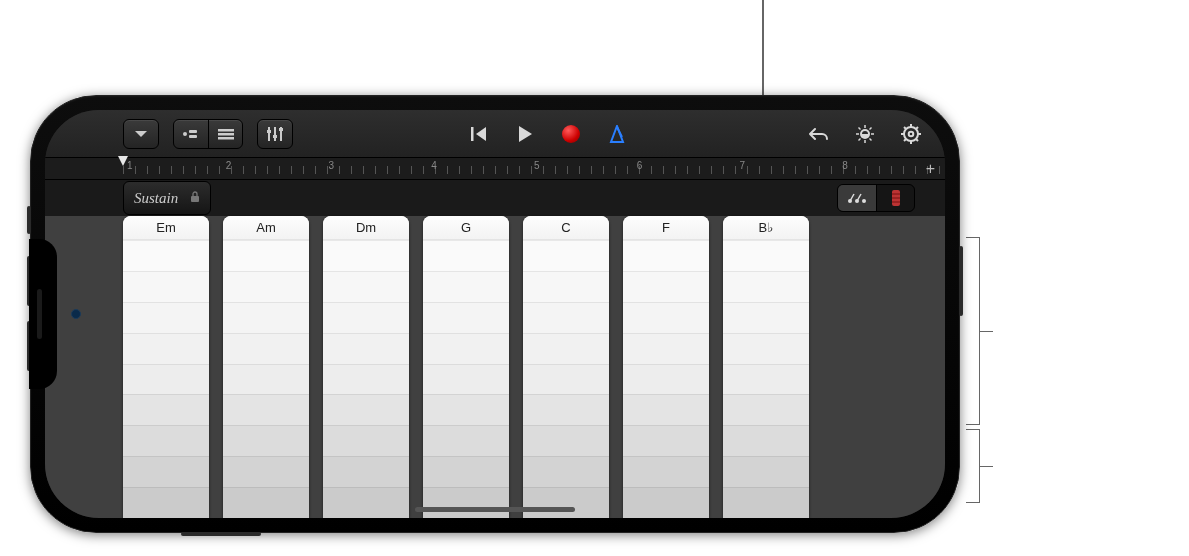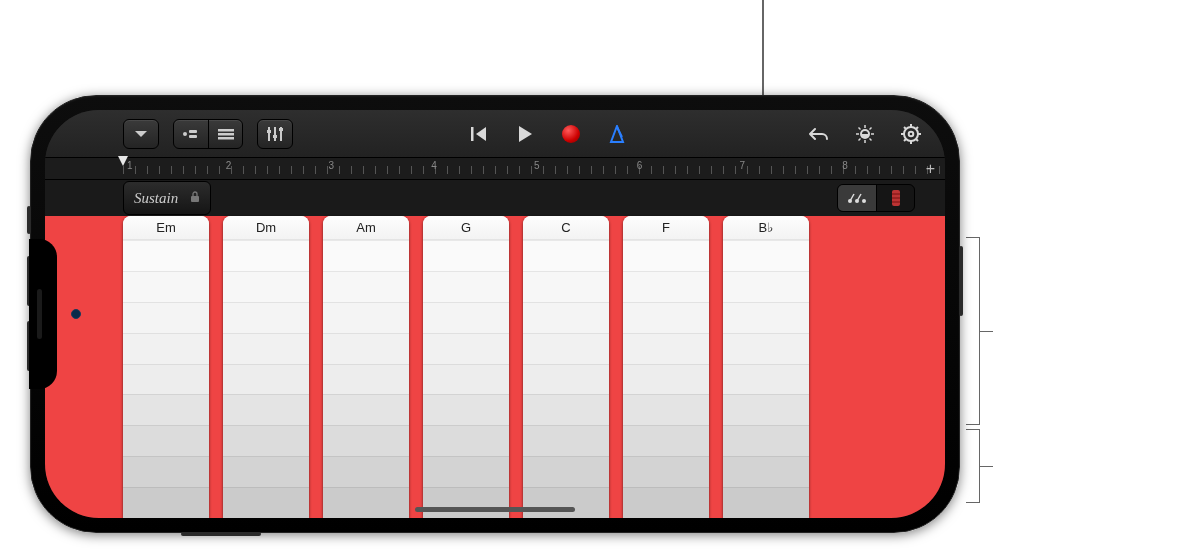--- a/index.html
+++ b/index.html
@@ -172,21 +172,21 @@
   .view-toggle .seg + .seg { border-left:1px solid #000; }
   .view-toggle .active { background:#3a3a3a; }
 
   
   .chord-area {
     flex:1;
     display:flex;
     padding-left: 78px;
     padding-right: 30px;
     gap: 14px;
-    background:#ef4444;
+    background:#404040;
   }
   .chord-strip {
     width: 86px;
     display:flex; flex-direction:column;
     border-radius: 8px 8px 0 0;
     overflow:hidden;
     background:#fff;
     box-shadow: 0 1px 3px rgba(0,0,0,0.6);
   }
   .chord-label {
@@ -421,35 +421,35 @@
           <div class="chord-row r2"></div>
           <div class="chord-row r3"></div>
           <div class="chord-row r4"></div>
           <div class="chord-row r5"></div>
           <div class="chord-row r6"></div>
           <div class="chord-row r7"></div>
           <div class="chord-row r8"></div>
         </div>
       </div>
       <div class="chord-strip">
-        <div class="chord-label">Dm</div>
+        <div class="chord-label">Am</div>
         <div class="chord-rows">
             <div class="chord-row r0"></div>
             <div class="chord-row r1"></div>
             <div class="chord-row r2"></div>
             <div class="chord-row r3"></div>
             <div class="chord-row r4"></div>
             <div class="chord-row r5"></div>
             <div class="chord-row r6"></div>
             <div class="chord-row r7"></div>
             <div class="chord-row r8"></div>
           </div>
       </div>
       <div class="chord-strip">
-        <div class="chord-label">Am</div>
+        <div class="chord-label">Dm</div>
         <div class="chord-rows">
             <div class="chord-row r0"></div>
             <div class="chord-row r1"></div>
             <div class="chord-row r2"></div>
             <div class="chord-row r3"></div>
             <div class="chord-row r4"></div>
             <div class="chord-row r5"></div>
             <div class="chord-row r6"></div>
             <div class="chord-row r7"></div>
             <div class="chord-row r8"></div>

